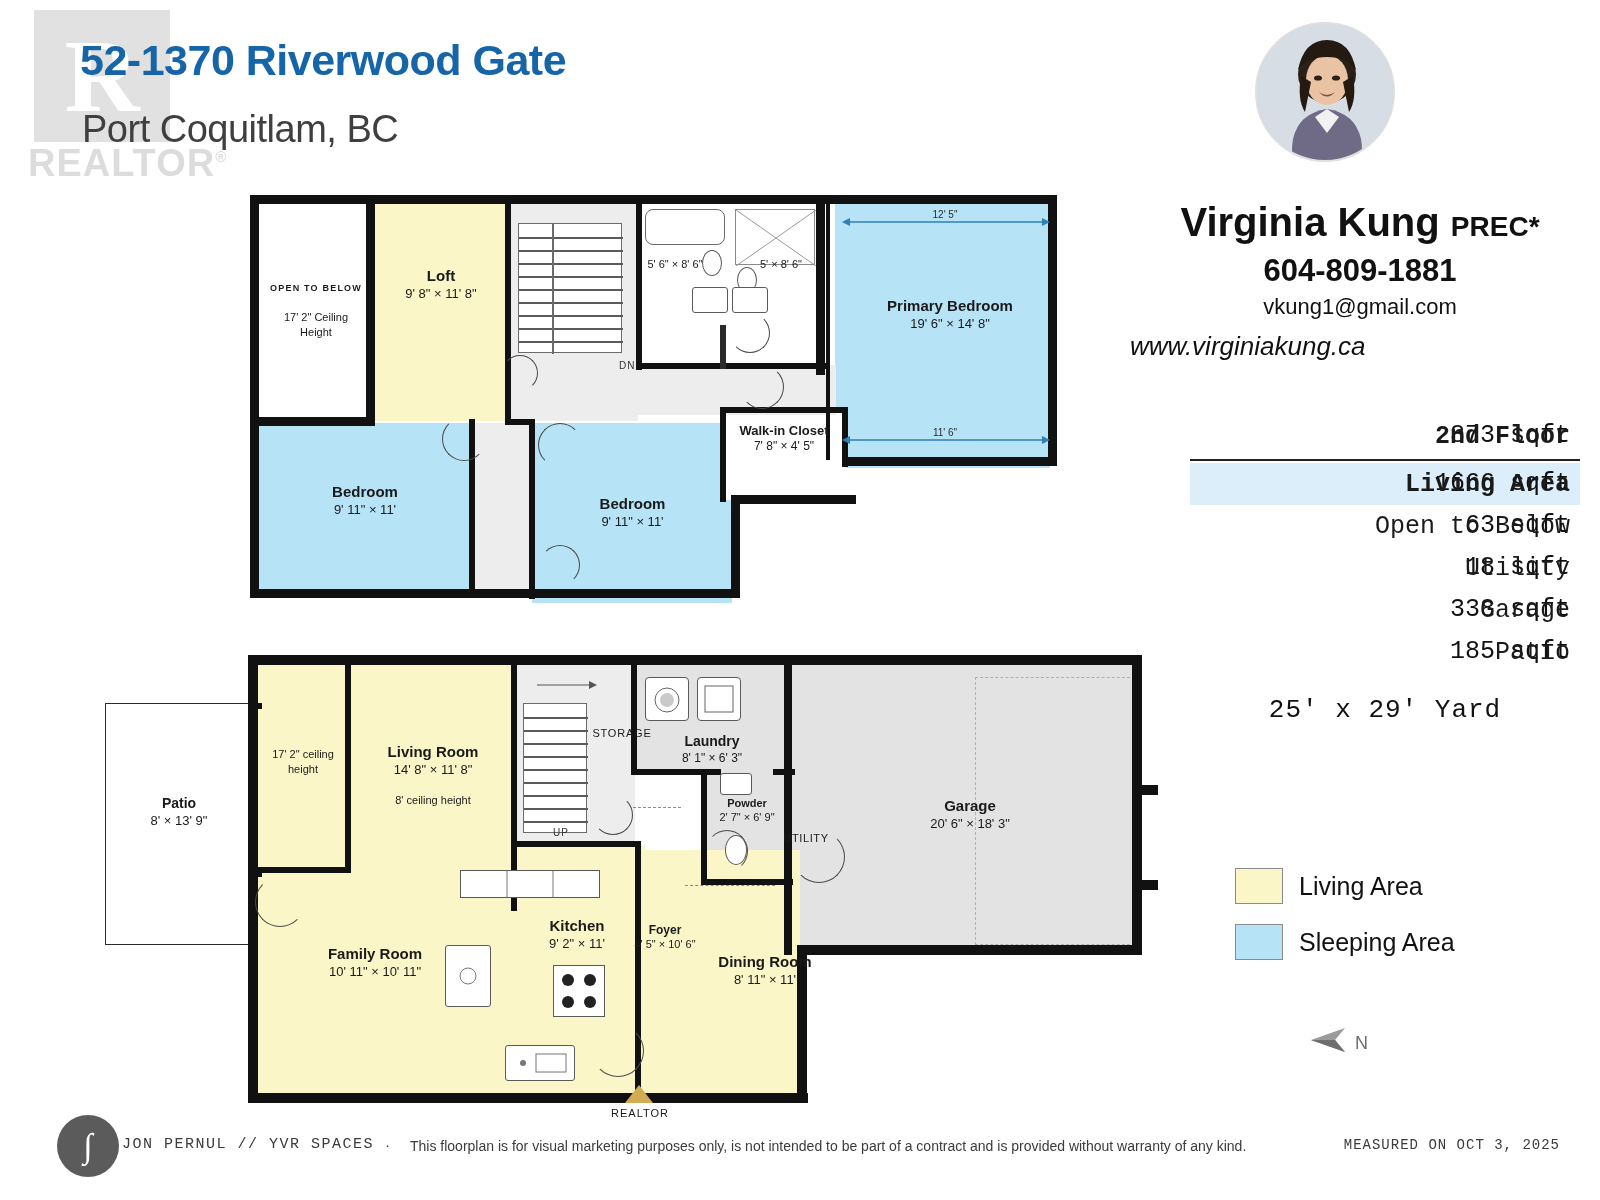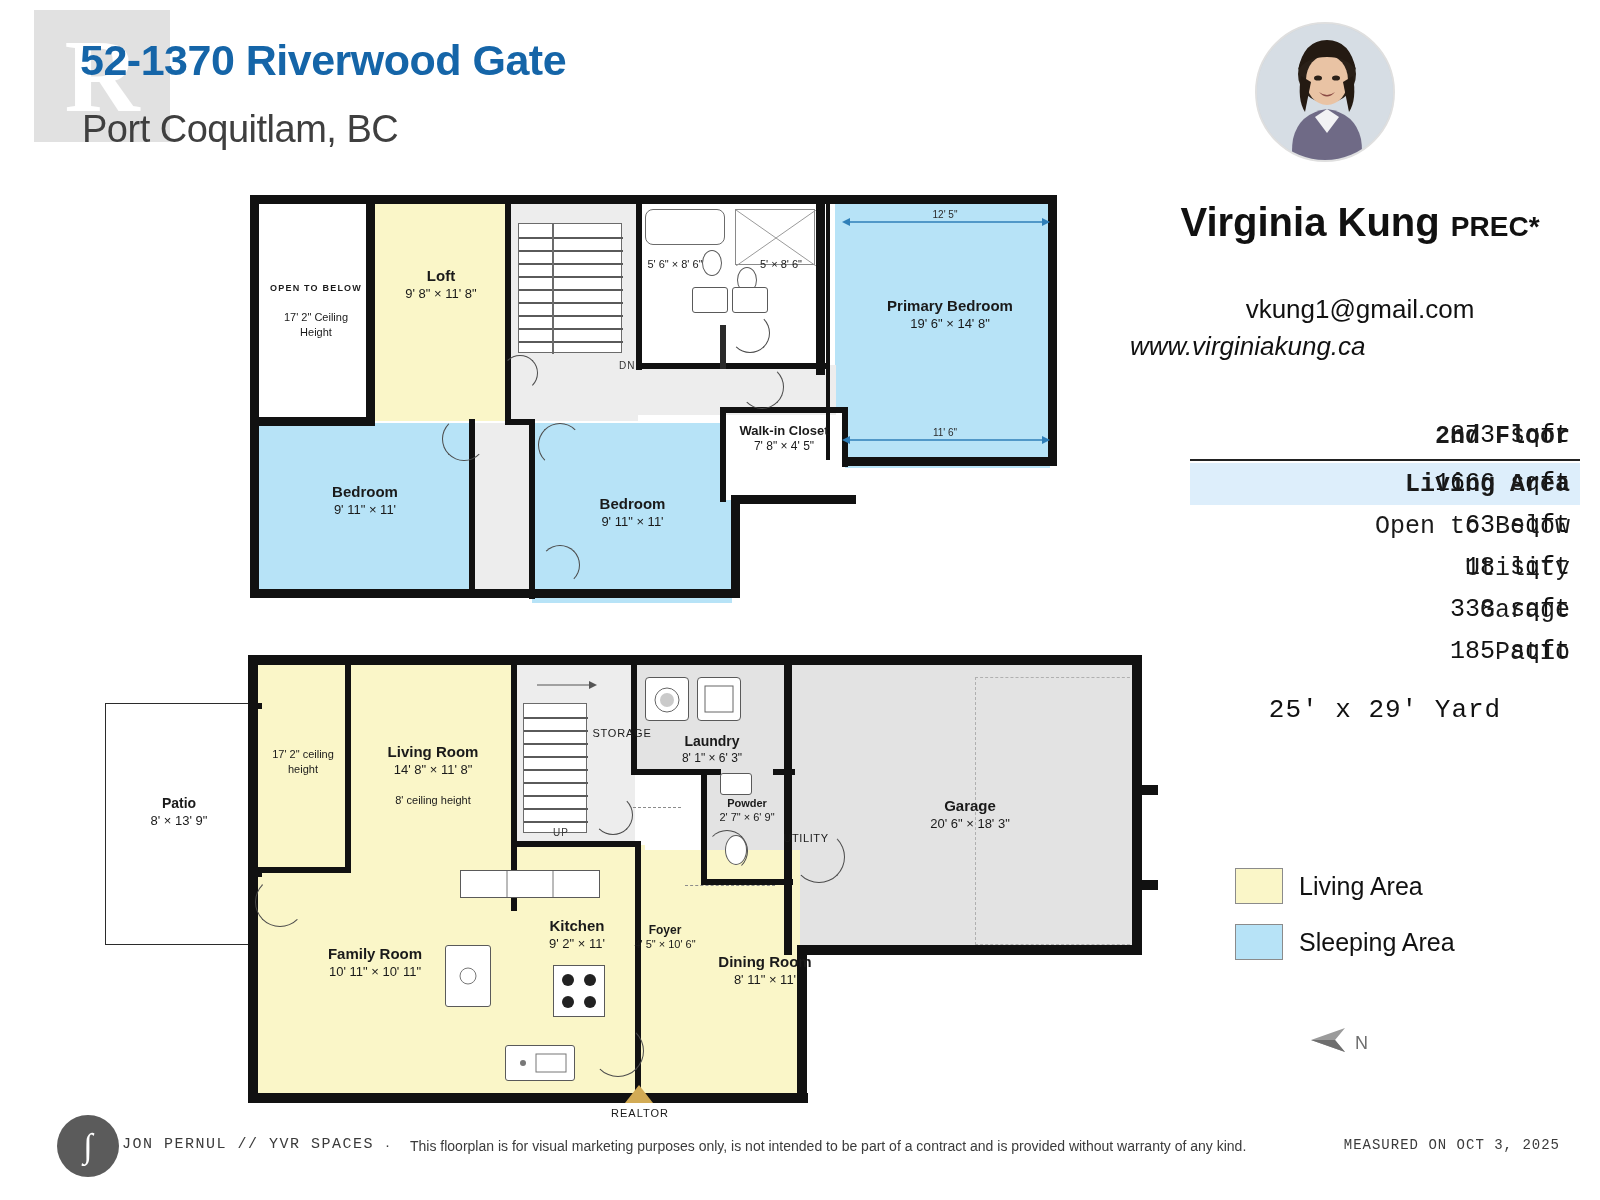--- a/index.html
+++ b/index.html
@@ -51,21 +51,21 @@
     position:absolute; left:1130px; top:200px; width:460px; text-align:center;
     font-size:40px; font-weight:700; color:#111;
   }
   .agent-name .prec { font-size:28px; font-weight:700; letter-spacing:0px; }
   .agent-phone {
     position:absolute; left:1130px; top:253px; width:460px; text-align:center;
     font-size:31px; font-weight:700; color:#111; font-family:"Liberation Sans", sans-serif;
   }
   .agent-email {
     position:absolute; left:1130px; top:294px; width:460px; text-align:center;
-    font-size:26px; color:#111;
+    font-size:22px; color:#111;
   }
   .agent-web {
     position:absolute; left:1130px; top:331px; width:460px; text-align:left;
     font-size:26px; color:#111;font-style:italic;
   }
 
   
   .stats { position:absolute; left:1190px; top:415px; width:390px; font-family:"Liberation Mono", monospace; }
   .stat-row {
     display:flex; justify-content:flex-end; align-items:baseline; gap:10px;
@@ -135,20 +135,21 @@
 </style>
 </head>
 <body>
 
 <div class="page">
 
   <div class="realtor-logo">
     <div class="rbox">
       <span>R</span>
     </div>
+    <div class="rword"><span>REALTOR</span><sup>®</sup></div>
   </div>
 
   <div class="addr-line1">52-1370 Riverwood Gate</div>
   <div class="addr-line2">Port Coquitlam, BC</div>
 
   <div class="agent-photo">
     <svg width="140" height="140" viewBox="0 0 140 140">
       <rect width="140" height="140" fill="#d6dde4"></rect>
       <circle cx="70" cy="50" r="29" fill="#2a2018"></circle>
       <ellipse cx="70" cy="56" rx="21" ry="25" fill="#e9c3a4"></ellipse>
@@ -160,20 +161,21 @@
       <path d="M62 68 q8 6 16 0 q-8 9 -16 0z" fill="#8a4a44"></path>
       <path d="M70 85 q-28 4 -34 30 q-2 12 0 25 h68 q2 -13 0 -25 q-6 -26 -34 -30z" fill="#6f6a86"></path>
       <path d="M70 85 l-12 8 l12 16 l12 -16z" fill="#f2f2f4"></path>
     </svg>
   </div>
 
   <div class="agent-name">
     <span>Virginia Kung</span>
     <span class="prec">PREC*</span>
   </div>
+  <div class="agent-phone">604-809-1881</div>
   <div class="agent-email">vkung1@gmail.com</div>
   <div class="agent-web">www.virginiakung.ca</div>
 
   <div class="stats">
     <div class="stat-row">
       <span class="val">873 sqft</span>
       <span class="lbl">2nd Floor</span>
     </div>
     <div class="divider"></div>
     <div class="stat-row hl">

